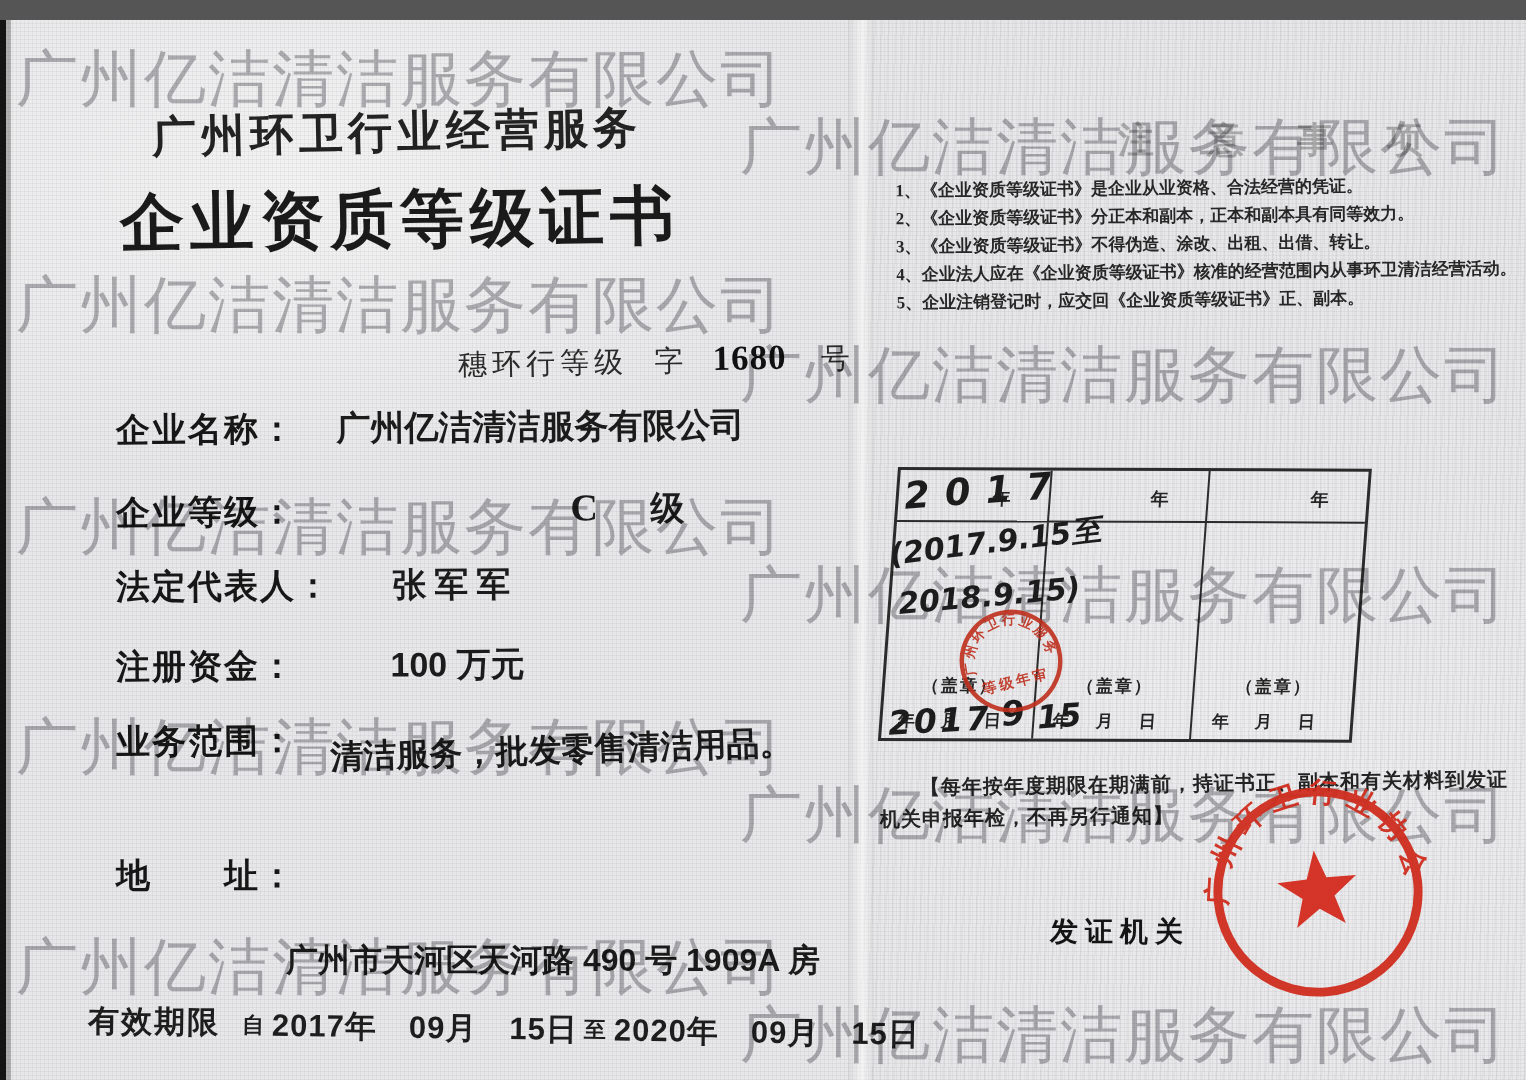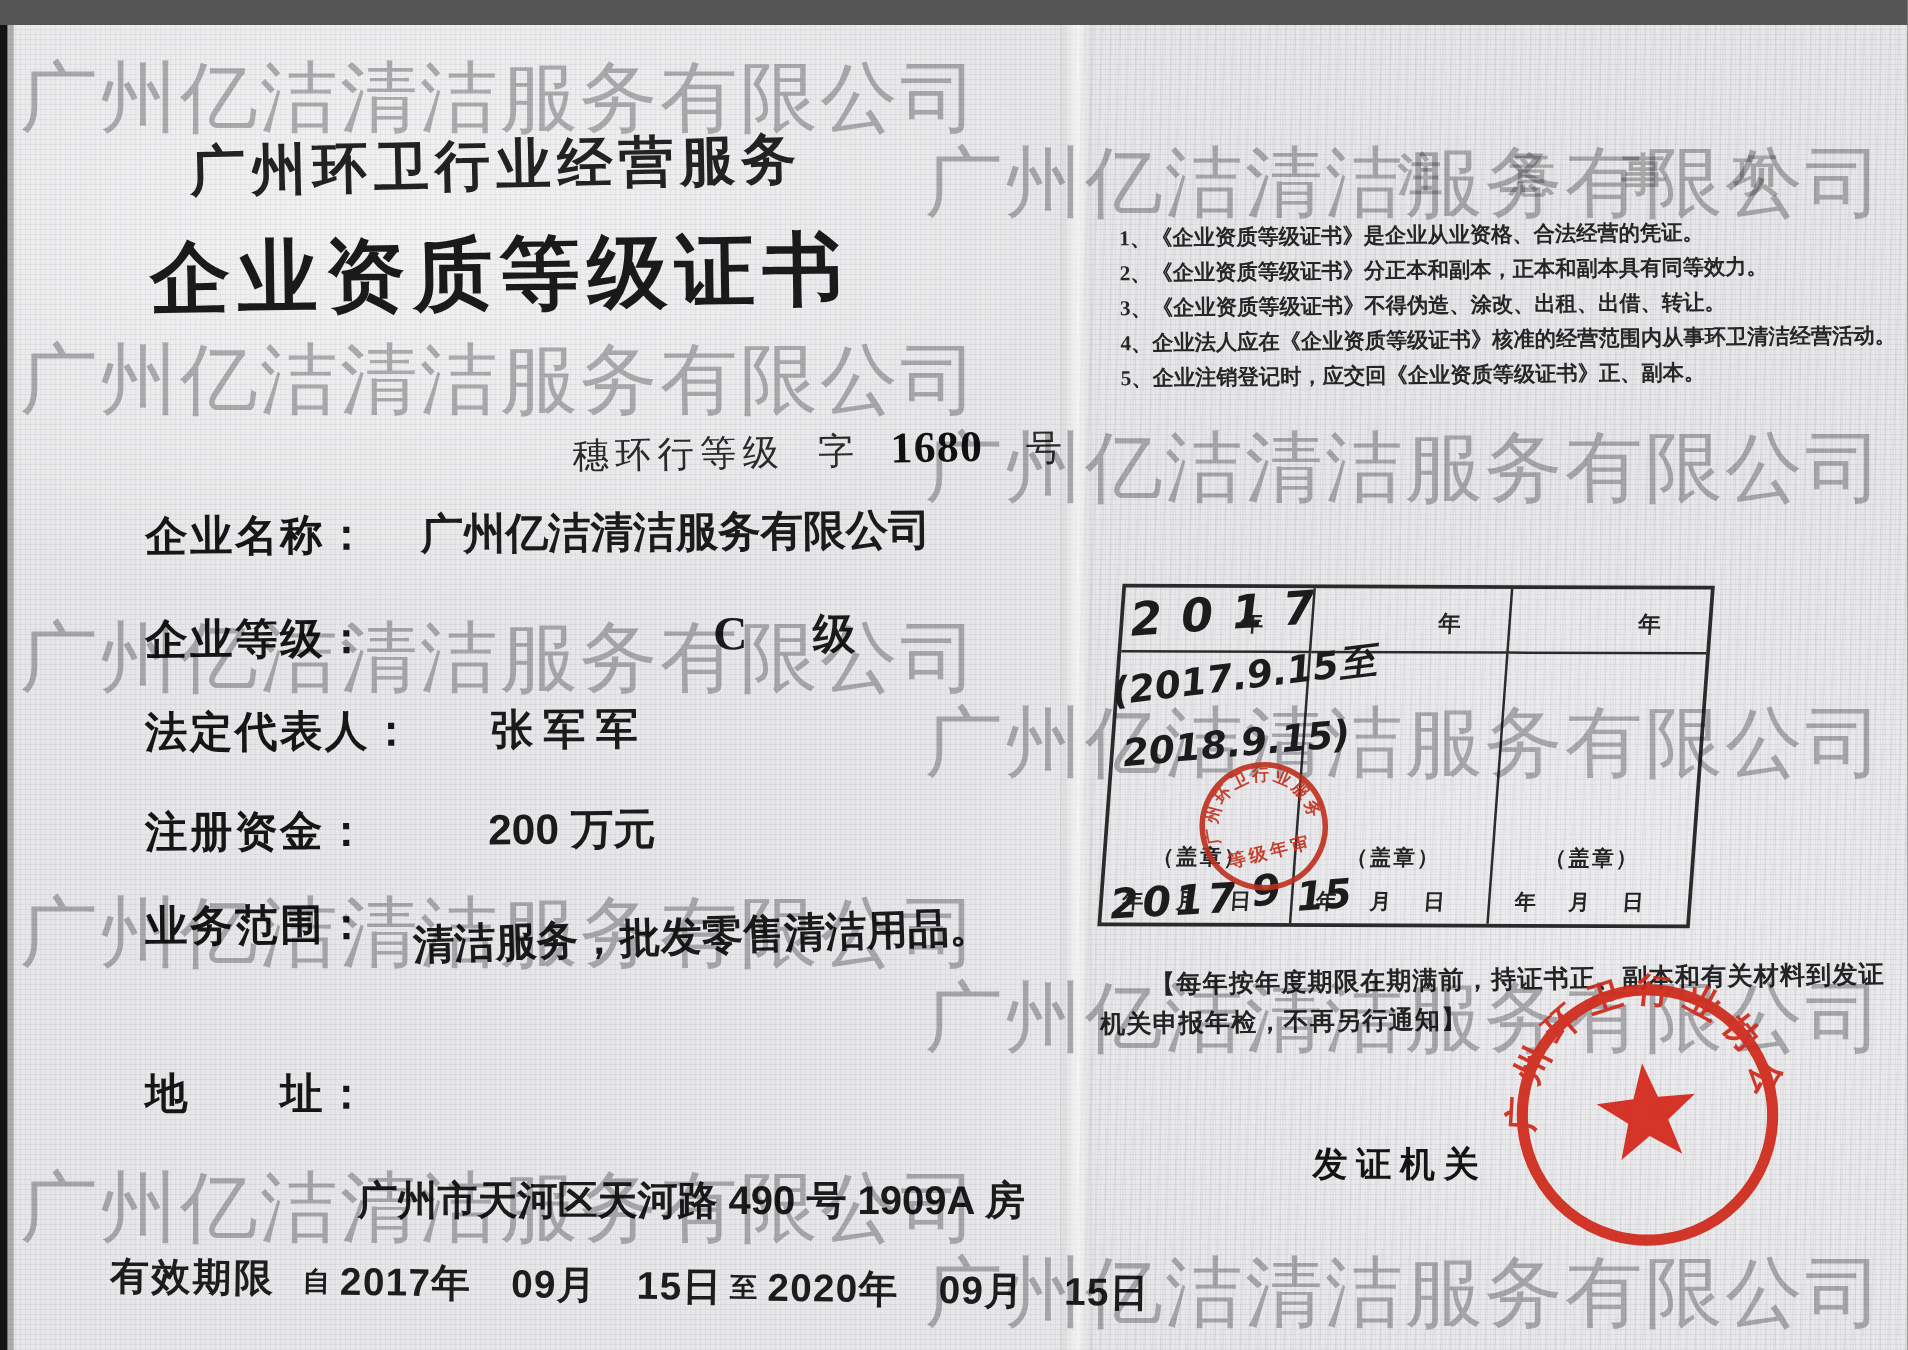--- a/index.html
+++ b/index.html
@@ -160,21 +160,21 @@
     <span class="fvalue" style="margin-left:48px">级</span>
   </div>
 
   <div class="frow z2" style="left:116px;top:548px;transform:rotate(-0.4deg)">
     <span class="flabel">法定代表人：</span>
     <span class="fvalue" style="margin-left:56px;letter-spacing:8px">张军军</span>
   </div>
 
   <div class="frow z2" style="left:116px;top:628px;transform:rotate(-0.4deg)">
     <span class="flabel">注册资金：</span>
-    <span class="fvalue" style="margin-left:90px">200 万元</span>
+    <span class="fvalue" style="margin-left:90px">100 万元</span>
   </div>
 
   <div class="frow z2" style="left:116px;top:701px;transform:rotate(-0.6deg)">
     <span class="flabel">业务范围：</span>
     <span class="fvalue" style="margin-left:30px;font-size:33px;display:inline-block;transform:rotate(-1.2deg) translateY(12px)">清洁服务，批发零售清洁用品。</span>
   </div>
 
   <div class="frow z2" style="left:116px;top:838px">
     <span class="flabel">地　　址：</span>
   </div>

